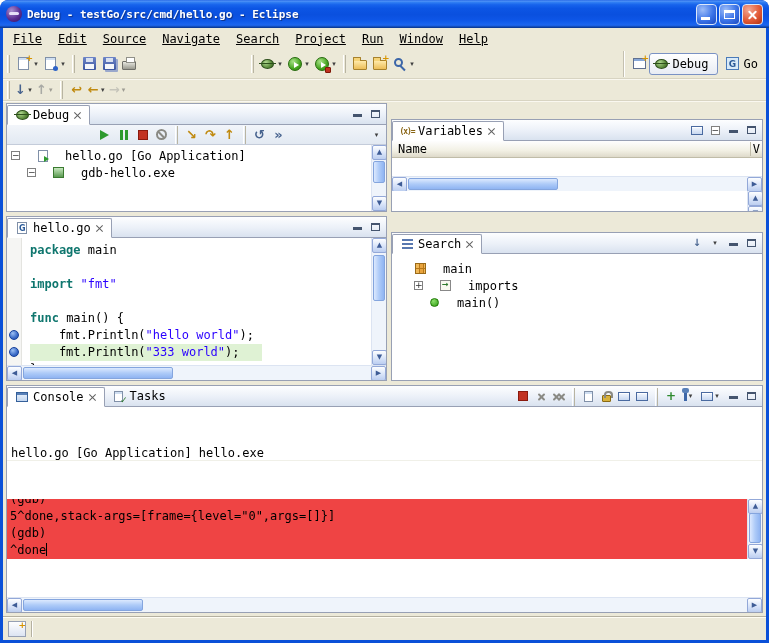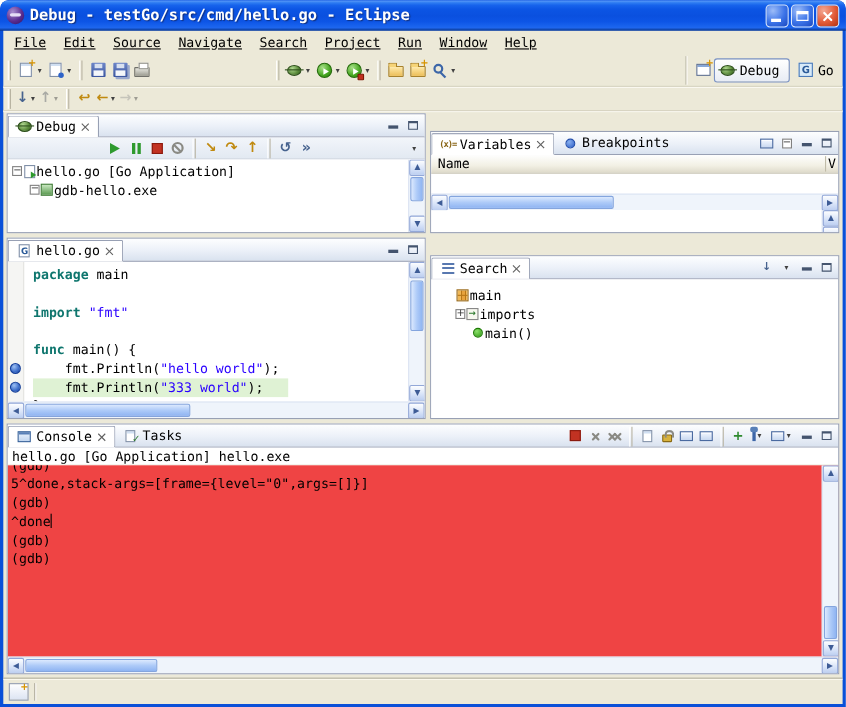--- a/index.html
+++ b/index.html
@@ -6,21 +6,21 @@
   html,body{background:#fff;}
   body{font-family:"DejaVu Sans Mono","Liberation Mono",monospace;font-size:12px;color:#000;}
   .win{position:relative;width:769px;height:643px;border-radius:8px 8px 0 0;background:#0A50D8;overflow:hidden;}
 
   
   .tbar{height:28px;display:flex;align-items:center;gap:5px;padding:0 6px;border-radius:8px 8px 0 0;
     background:linear-gradient(180deg,#2364E4 0%,#4F92F6 4%,#2E7CF2 9%,#1763EC 17%,#0C55E4 30%,#0A50DF 52%,#0D55E6 70%,#1660EC 82%,#1E66EE 90%,#0C3D9B 98%,#093590 100%);}
   .elogo{width:16px;height:16px;border-radius:50%;flex:none;position:relative;
     background:radial-gradient(circle at 35% 30%,#A98FD0,#5B2D90 55%,#2E1060);}
   .elogo::after{content:"";position:absolute;left:3px;top:6px;width:10px;height:3px;background:#E6DFF6;border-radius:2px;}
-  .ttitle{color:#fff;font-weight:bold;font-size:14px;text-shadow:1px 1px 1px #103080;white-space:nowrap;overflow:hidden;flex:1;}
+  .ttitle{color:#fff;font-weight:bold;font-size:11px;text-shadow:1px 1px 1px #103080;white-space:nowrap;overflow:hidden;flex:1;}
   .winbtns{display:flex;gap:2px;flex:none;}
   .wbtn{width:21px;height:21px;border-radius:4px;border:1px solid #DCE8FA;position:relative;display:flex;align-items:center;justify-content:center;}
   .wbtn.bmin,.wbtn.bmax{background:radial-gradient(circle at 30% 25%,#9CBCF8,#3C74E8 55%,#1A48C0);}
   .wbtn.bclose{background:radial-gradient(circle at 30% 25%,#F4A894,#E25B38 55%,#B03010);}
   .g-min{position:absolute;left:4px;bottom:4px;width:9px;height:3px;background:#fff;}
   .g-max{width:11px;height:9px;border:1px solid #fff;border-top:3px solid #fff;}
   .g-x{position:absolute;left:0;top:0;width:100%;height:100%;}
   .g-x::before,.g-x::after{content:"";position:absolute;left:4px;top:9px;width:11px;height:2px;background:#fff;border-radius:1px;}
   .g-x::before{transform:rotate(45deg);} .g-x::after{transform:rotate(-45deg);}
 
@@ -118,36 +118,36 @@
 
   
   .work{flex:1;display:flex;flex-direction:column;padding:2px 3px 3px 3px;overflow:hidden;}
   .rtop{height:109px;display:flex;flex:none;}
   .rmid{height:165px;display:flex;flex:none;}
   .sashv{width:4px;flex:none;}
   .sashh{height:4px;flex:none;}
   .panel{background:#fff;border:1px solid #98A0B4;display:flex;flex-direction:column;overflow:hidden;}
   .p-debug,.p-ed{width:381px;flex:none;}
   .p-vars,.p-out{flex:1;margin-top:16px;}
-  .p-con{flex:1;display:flex;flex-direction:column;}
+  .p-con{flex:1;display:flex;flex-direction:column;gap:38px;}
   .phdr{height:21px;flex:none;display:flex;align-items:flex-end;background:linear-gradient(180deg,#FDFEFF,#EBF0F8 55%,#D9E2EF);border-bottom:1px solid #98A0B4;padding-right:2px;}
   .tab{display:flex;align-items:center;gap:4px;height:20px;padding:0 7px;white-space:nowrap;}
   .tab.on{background:#FFF;border:1px solid #98A0B4;border-bottom:1px solid #FFF;margin-bottom:-1px;border-radius:2px 2px 0 0;}
   .tabx{width:9px;height:9px;position:relative;flex:none;}
   .tabx::before,.tabx::after{content:"";position:absolute;left:0;top:4px;width:9px;height:1px;background:#606060;}
   .tabx::before{transform:rotate(45deg);} .tabx::after{transform:rotate(-45deg);}
   .hbt{width:18px;height:16px;display:flex;align-items:center;justify-content:center;align-self:center;flex:none;}
   .g-vmin{width:9px;height:5px;border-bottom:3px solid #44546E;}
   .g-vmax{width:9px;height:8px;border:1px solid #44546E;border-top:2px solid #44546E;}
   .vtb{height:20px;flex:none;display:flex;align-items:center;background:linear-gradient(180deg,#F2F5FA,#E2E9F2);border-bottom:1px solid #C4CCDA;padding-left:88px;}
   .vtb .tbtn{height:18px;min-width:19px;}
 
   .tree{flex:1;overflow:hidden;display:flex;background:#fff;}
   .tcol{flex:1;overflow:hidden;padding-top:2px;}
-  .trow{height:17px;display:flex;align-items:center;gap:0;white-space:nowrap;}
+  .trow{height:17px;display:flex;align-items:center;gap:16px;white-space:nowrap;}
   .exp{width:9px;height:9px;border:1px solid #808080;background:#fff;font-size:9px;line-height:7px;text-align:center;color:#303030;flex:none;font-family:"DejaVu Sans",sans-serif;}
   .exp.minus::before{content:"−";} .exp.plus::before{content:"+";}
   .i12{position:relative;display:inline-flex;align-items:center;justify-content:center;width:13px;height:13px;flex:none;}
 
   
   .sbv{width:15px;flex:none;background:#EFF4FB;border-left:1px solid #DCE4F2;display:flex;flex-direction:column;}
   .sbh{height:15px;flex:none;background:#EFF4FB;border-top:1px solid #DCE4F2;display:flex;}
   .sbtn{width:15px;height:15px;flex:none;background:linear-gradient(180deg,#FDFEFF,#D6E2F8 60%,#BCCEF0);border:1px solid #93A8D8;border-radius:2px;display:flex;align-items:center;justify-content:center;color:#3E5C96;font-size:7px;line-height:1;font-family:"DejaVu Sans",sans-serif;}
   .strk{flex:1;position:relative;}
   .thv{position:absolute;left:1px;right:1px;border-radius:2px;background:linear-gradient(90deg,#DCE9FE,#AECBF8 50%,#8FB4F2);border:1px solid #84A5DE;}
@@ -430,26 +430,20 @@
         <div class="sashv"></div>
 
         <div class="panel p-vars">
           <div class="phdr">
             <div class="tab on">
               <span class="i14">
                   <span class="ic-vars"></span>
                 </span>
               <span>Variables</span>
               <span class="tabx"></span>
-            </div>
-            <div class="tab">
-              <span class="i14">
-                  <span class="ic-bp"></span>
-                </span>
-              <span>Breakpoints</span>
             </div>
             <span class="hsp"></span>
             <span class="hbt">
                 <span class="ic-mon"></span>
               </span>
             <span class="hbt">
                 <span class="exp minus"></span>
               </span>
             <span class="hbt">
                 <span class="g-vmin"></span>

